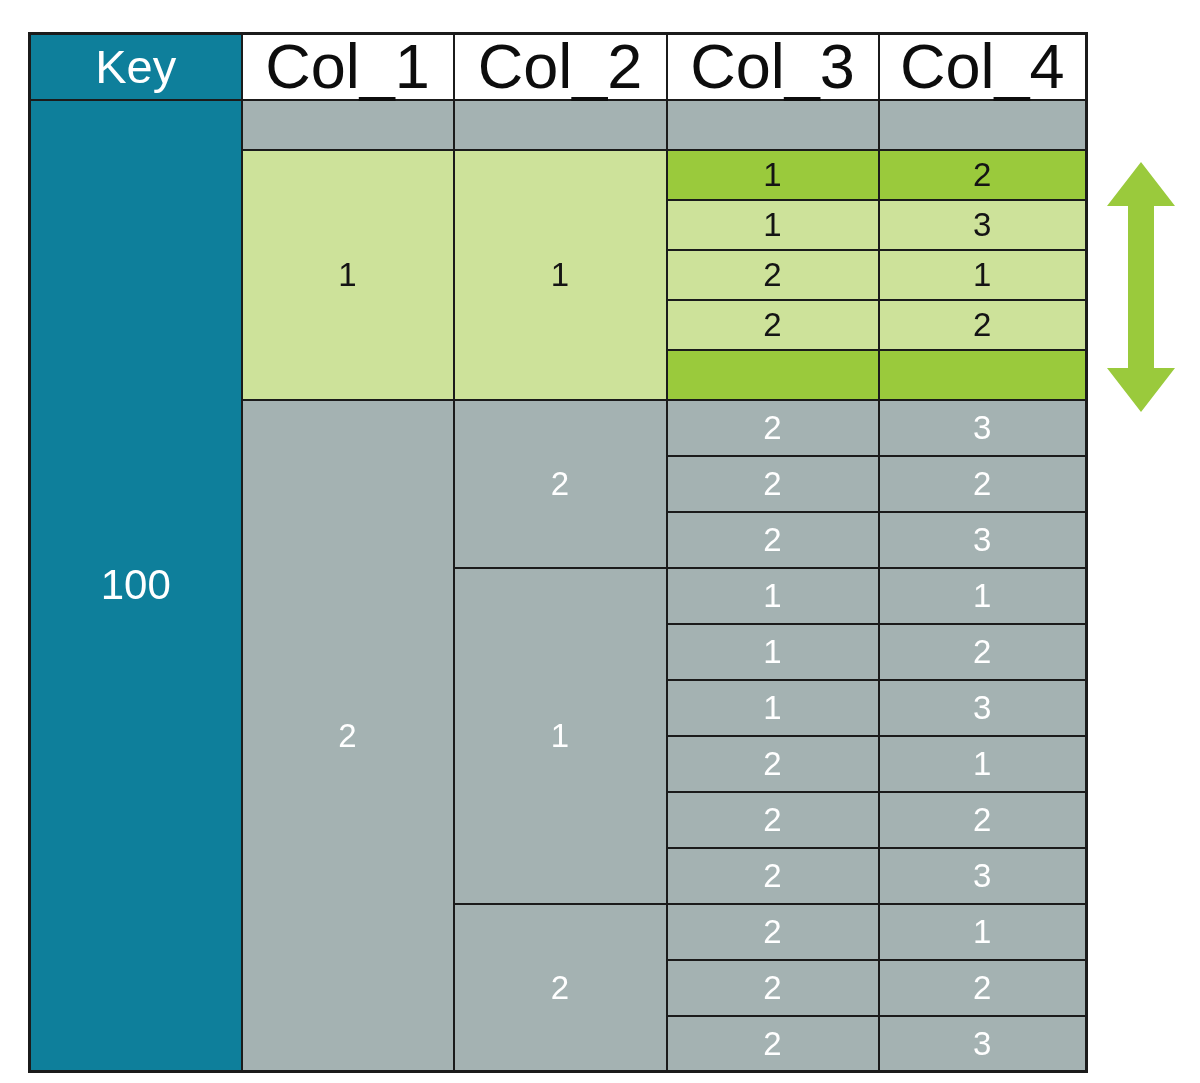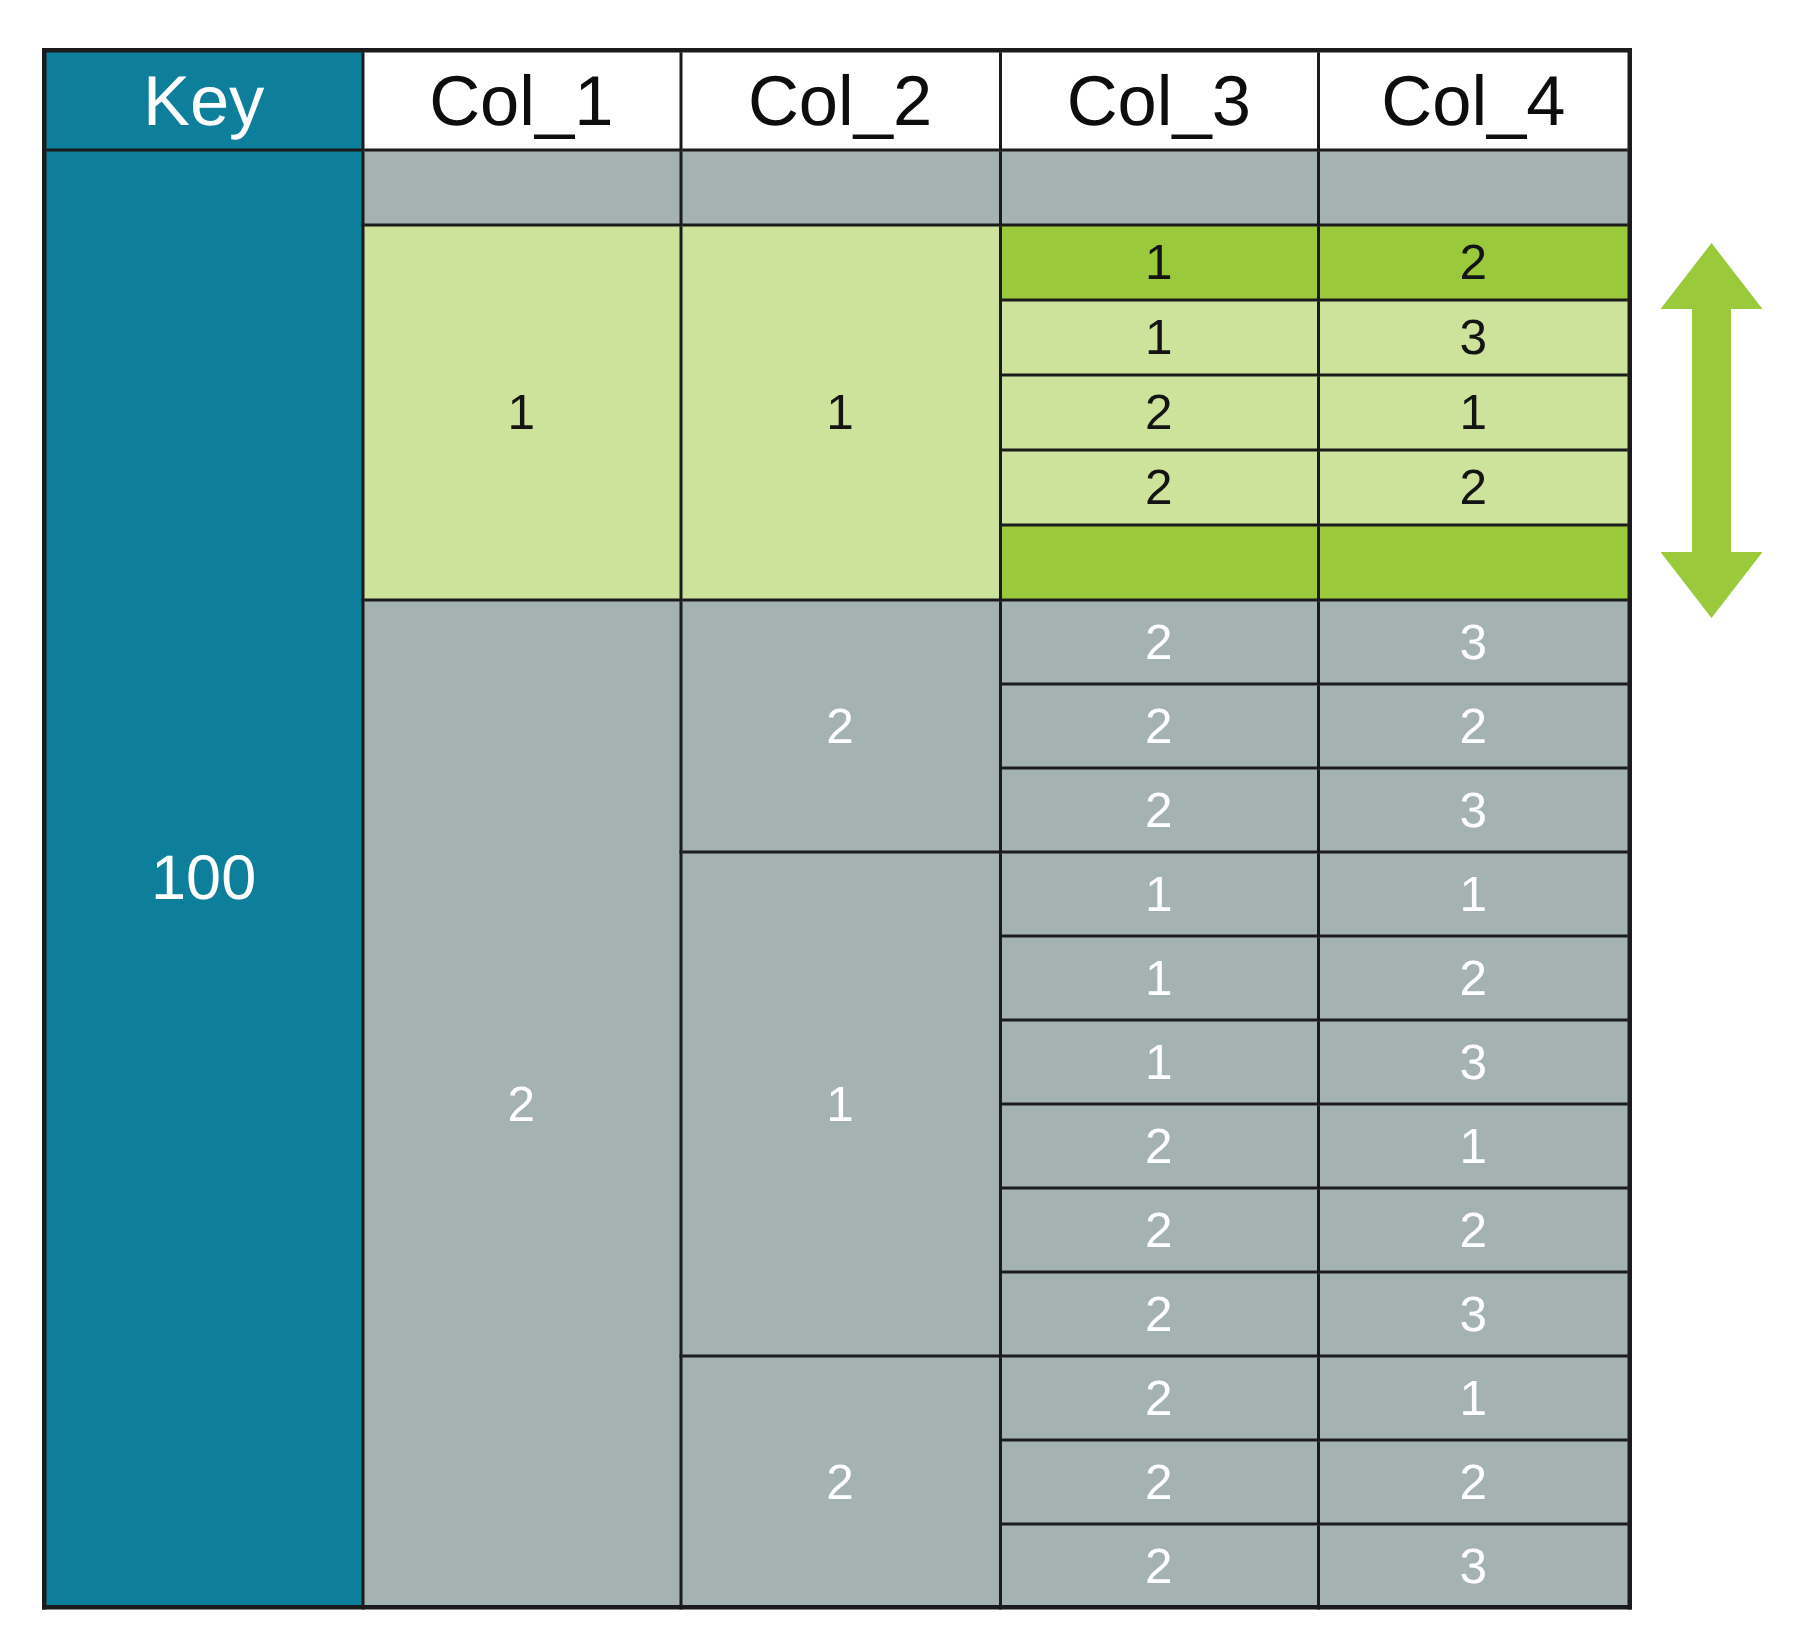--- a/index.html
+++ b/index.html
@@ -59,21 +59,21 @@
   tr.header-row { height: 66px; }
 
   th.hdr-key {
     background: #0E7F9B;
     color: #ffffff;
     font-size: 47px;
   }
   th.hdr-col {
     background: #ffffff;
     color: #0d0d0d;
-    font-size: 47px;
+    font-size: 63px;
   }
 
   
   td.key-cell {
     background: #0E7F9B;
     color: #ffffff;
     font-size: 42px;
   }
 
   

